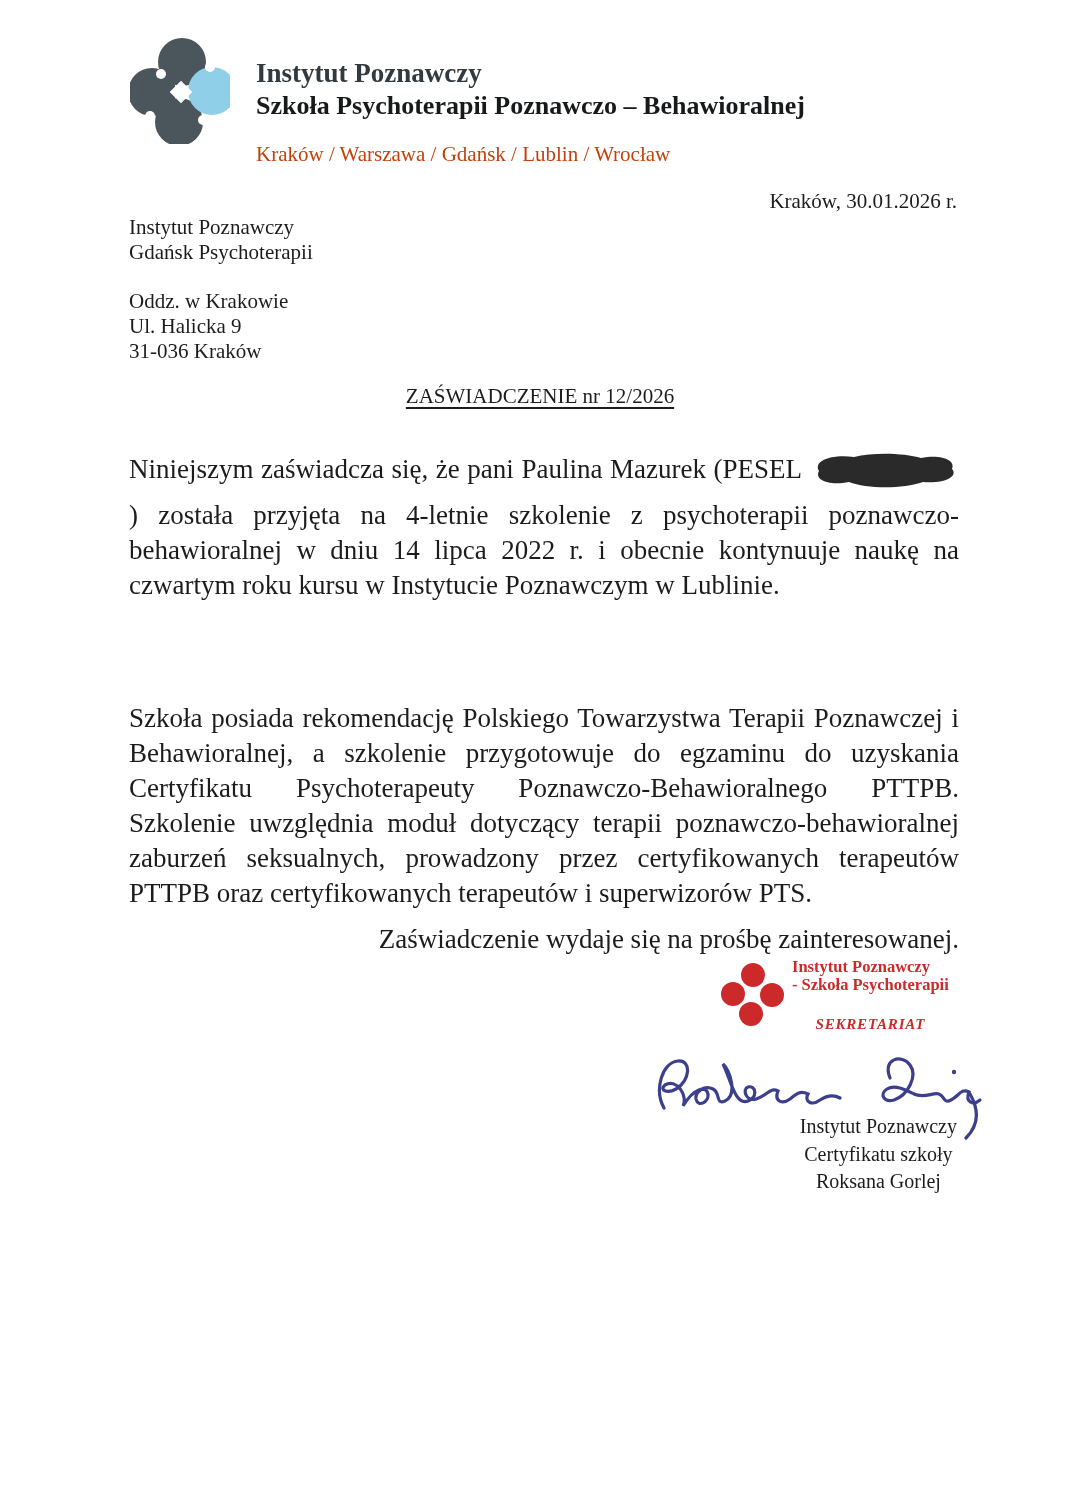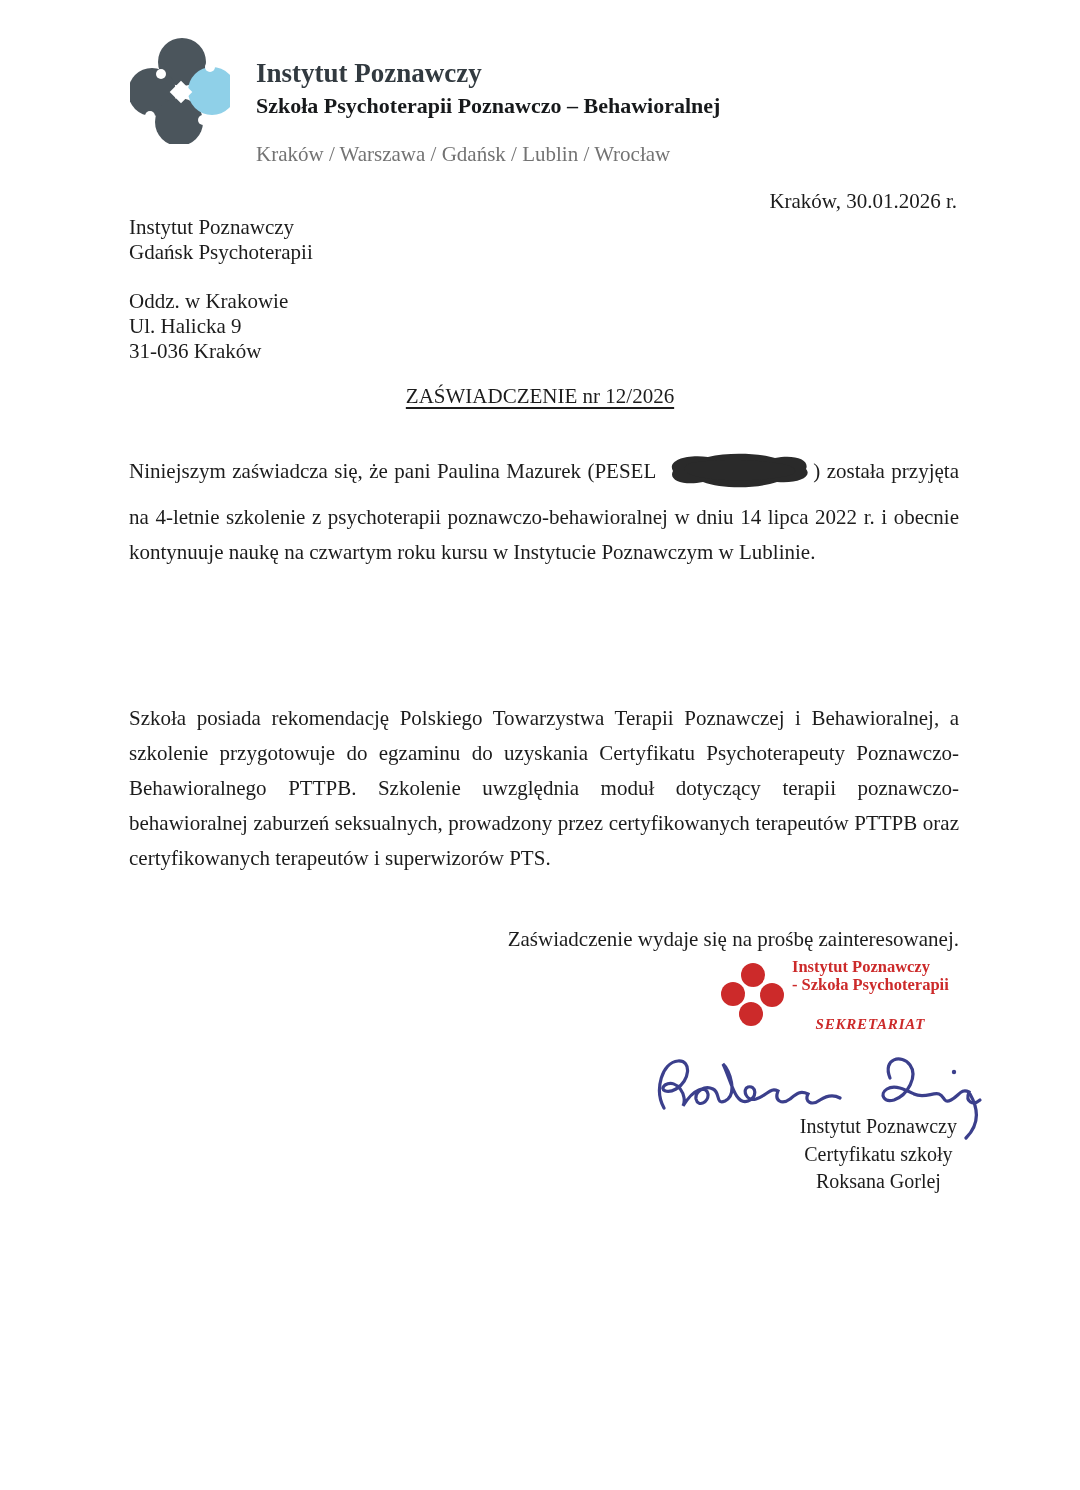--- a/index.html
+++ b/index.html
@@ -4,33 +4,33 @@
 <style>
   html,body{margin:0;padding:0;background:#ffffff;}
   .page{
     position:relative;width:1080px;height:1229px;background:#ffffff;
     font-family:Liberation Serif, serif;color:#1c1c1c;overflow:hidden;
   }
   
   .logo{position:absolute;left:130px;top:38px;width:100px;height:106px;}
   .brand{position:absolute;left:256px;top:58px;}
   .brand-line1{font-size:27px;font-weight:bold;color:#323a40;line-height:30px;}
-  .brand-line2{font-size:22px;font-weight:bold;color:#17191b;line-height:26px;margin-top:5px;}
-  .cities{position:absolute;left:256px;top:142px;font-size:21px;color:#737373;}
+  .brand-line2{font-size:26px;font-weight:bold;color:#17191b;line-height:26px;margin-top:5px;}
+  .cities{position:absolute;left:256px;top:142px;font-size:21px;color:#c2410c;}
   
   .date{position:absolute;right:123px;top:189px;font-size:21px;}
   .address{position:absolute;left:129px;top:215px;font-size:21px;line-height:25px;}
   .address .gap{height:24px;}
   
   .doc-title{
     position:absolute;left:0;right:0;top:384px;text-align:center;font-size:21px;
     text-decoration:underline;text-underline-offset:4px;text-decoration-thickness:2px;
   }
   
-  .para{position:absolute;left:129px;width:830px;font-size:21px;line-height:35px;text-align:justify;}
+  .para{position:absolute;left:129px;width:830px;font-size:27px;line-height:35px;text-align:justify;}
   .p1{top:451px;}
   .p2{top:595px;}
   .p3{top:701px;}
   .p4{top:922px;text-align:right;}
   .redaction{display:inline-block;vertical-align:-11px;margin:0 0 0 7px;}
   
   .stamp{position:absolute;left:720px;top:958px;width:245px;display:flex;}
   .stamp-logo{width:64px;height:64px;margin-top:4px;flex:0 0 auto;}
   .stamp-text{margin-left:8px;color:#cc2a2a;}
   .stamp-l1,.stamp-l2{font-size:16.5px;font-weight:bold;line-height:18px;white-space:nowrap;}

